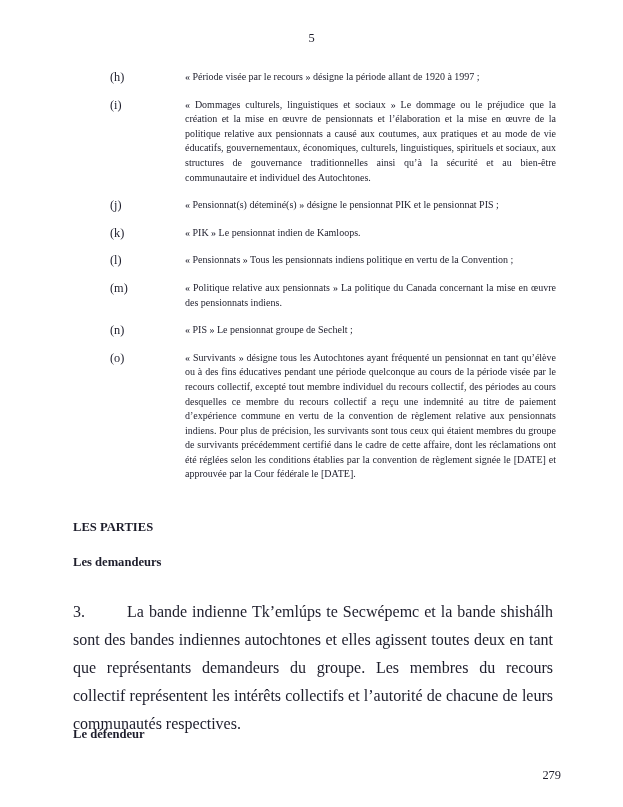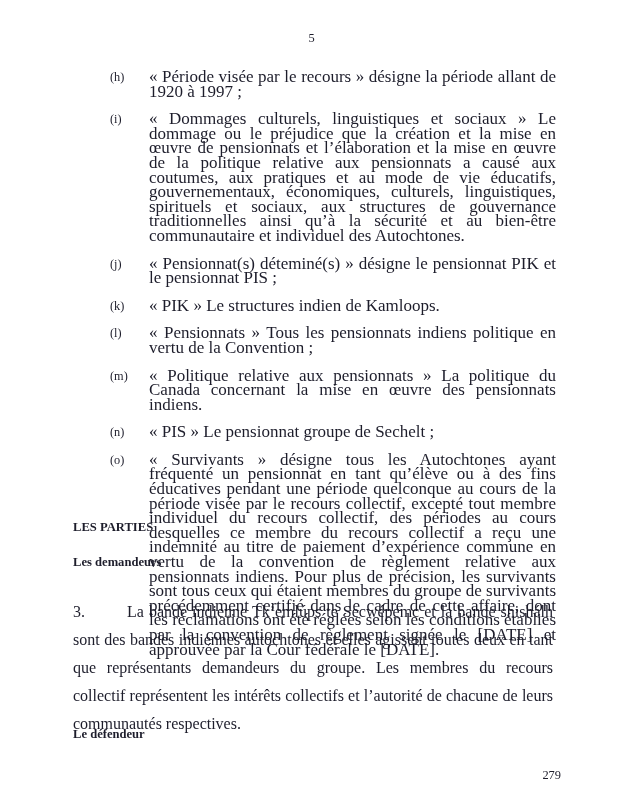--- a/index.html
+++ b/index.html
@@ -35,23 +35,24 @@
     display: flex;
     margin-bottom: 13px;
   }
   .def-marker {
     flex: 0 0 39px;
     font-size: 12.3px;
     line-height: 14.6px;
   }
   .def-text {
     flex: 1 1 auto;
-    font-size: 17px;
+    font-size: 10px;
     line-height: 14.6px;
     text-align: justify;
+    margin-left: 36px;
   }
   .heading-major {
     position: absolute;
     left: 73px;
     font-weight: bold;
     font-size: 12.6px;
     line-height: 15px;
     text-align: right;
   }
   .heading-sub {
@@ -102,21 +103,21 @@
       <span class="def-text">« Dommages culturels, linguistiques et sociaux » Le dommage ou le préjudice que la création et la mise en œuvre de pensionnats et l’élaboration et la mise en œuvre de la politique relative aux pensionnats a causé aux coutumes, aux pratiques et au mode de vie éducatifs, gouvernementaux, économiques, culturels, linguistiques, spirituels et sociaux, aux structures de gouvernance traditionnelles ainsi qu’à la sécurité et au bien-être communautaire et individuel des Autochtones.</span>
     </div>
 
     <div class="def-item">
       <span class="def-marker">(j)</span>
       <span class="def-text">« Pensionnat(s) déteminé(s) » désigne le pensionnat PIK et le pensionnat PIS ;</span>
     </div>
 
     <div class="def-item">
       <span class="def-marker">(k)</span>
-      <span class="def-text">« PIK » Le structures indien de Kamloops.</span>
+      <span class="def-text">« PIK » Le pensionnat indien de Kamloops.</span>
     </div>
 
     <div class="def-item">
       <span class="def-marker">(l)</span>
       <span class="def-text">« Pensionnats » Tous les pensionnats indiens politique en vertu de la Convention ;</span>
     </div>
 
     <div class="def-item">
       <span class="def-marker">(m)</span>
       <span class="def-text">« Politique relative aux pensionnats » La politique du Canada concernant la mise en œuvre des pensionnats indiens.</span>

